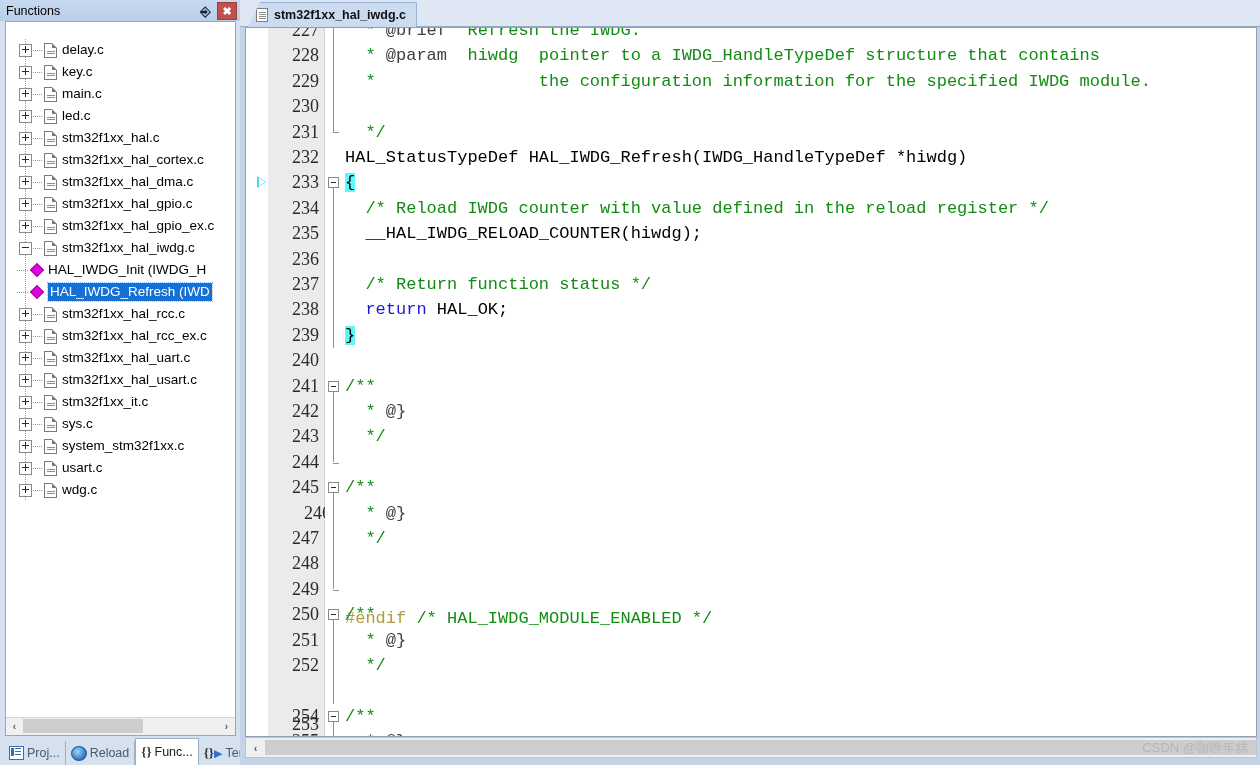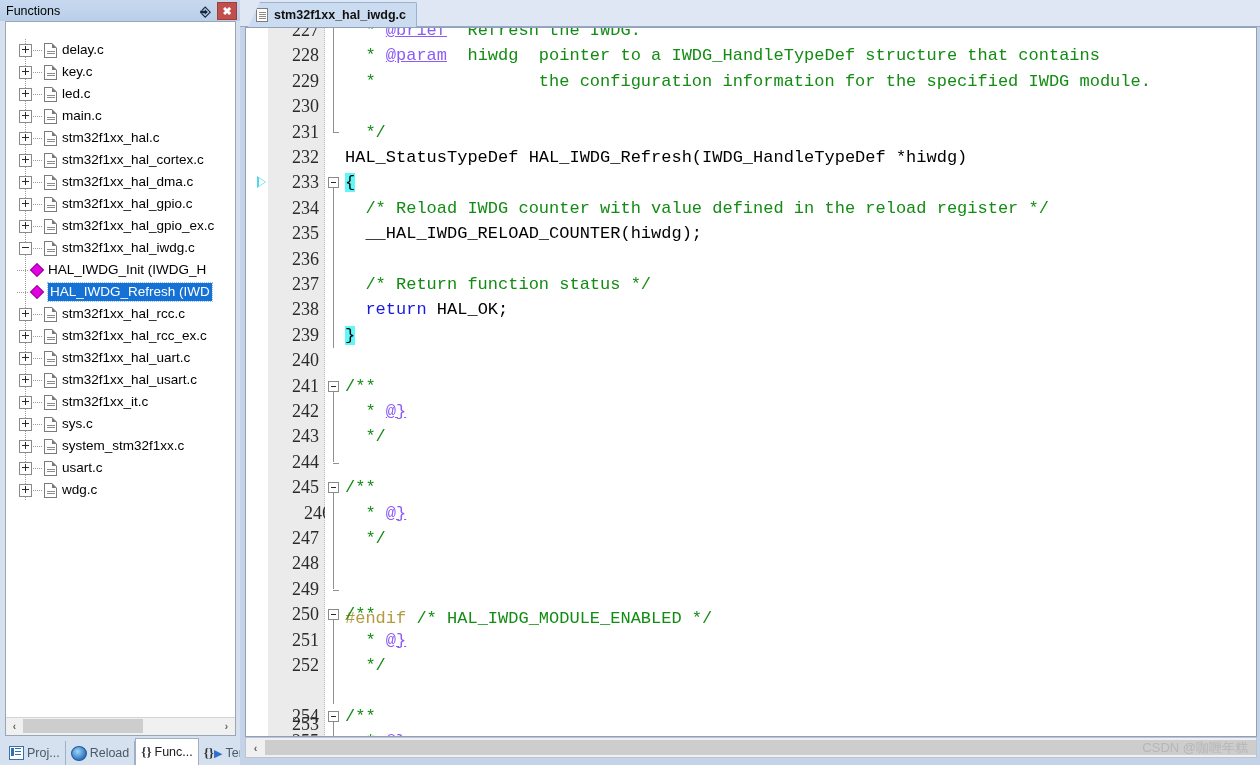--- a/index.html
+++ b/index.html
@@ -196,21 +196,21 @@
   }
   .cl{
     height:25.4px;line-height:25.4px;
     font-family:"Liberation Mono", monospace;
     font-size:17px;
     white-space:pre;
     color:#000000;
     padding-left:2px;
   }
   .cmt{color:#128c12;}
-  .dox{color:#8b5cf6;text-decoration:underline;}
+  .dox{color:#404040;}
   .kw{color:#1a1adb;}
   .pre{color:#b29a3e;}
   .brace-hl{background:#5ff7f7;color:#000;}
 
   .fold-line{
     position:absolute;left:8px;width:1px;background:#909090;
   }
   .fold-box{
     position:absolute;left:3px;width:11px;height:11px;
     border:1px solid #8a8a8a;background:#fff;box-sizing:border-box;
@@ -277,28 +277,28 @@
             <div class="expander plus"></div>
             <div class="hdots"></div>
             <div class="file-icon"></div>
             <span class="tree-label">key.c</span>
           </div>
           <div class="tree-row">
             <div class="indent-guide"></div>
             <div class="expander plus"></div>
             <div class="hdots"></div>
             <div class="file-icon"></div>
+            <span class="tree-label">main.c</span>
+          </div>
+          <div class="tree-row">
+            <div class="indent-guide"></div>
+            <div class="expander plus"></div>
+            <div class="hdots"></div>
+            <div class="file-icon"></div>
             <span class="tree-label">led.c</span>
-          </div>
-          <div class="tree-row">
-            <div class="indent-guide"></div>
-            <div class="expander plus"></div>
-            <div class="hdots"></div>
-            <div class="file-icon"></div>
-            <span class="tree-label">main.c</span>
           </div>
           <div class="tree-row">
             <div class="indent-guide"></div>
             <div class="expander plus"></div>
             <div class="hdots"></div>
             <div class="file-icon"></div>
             <span class="tree-label">stm32f1xx_hal.c</span>
           </div>
           <div class="tree-row">
             <div class="indent-guide"></div>

